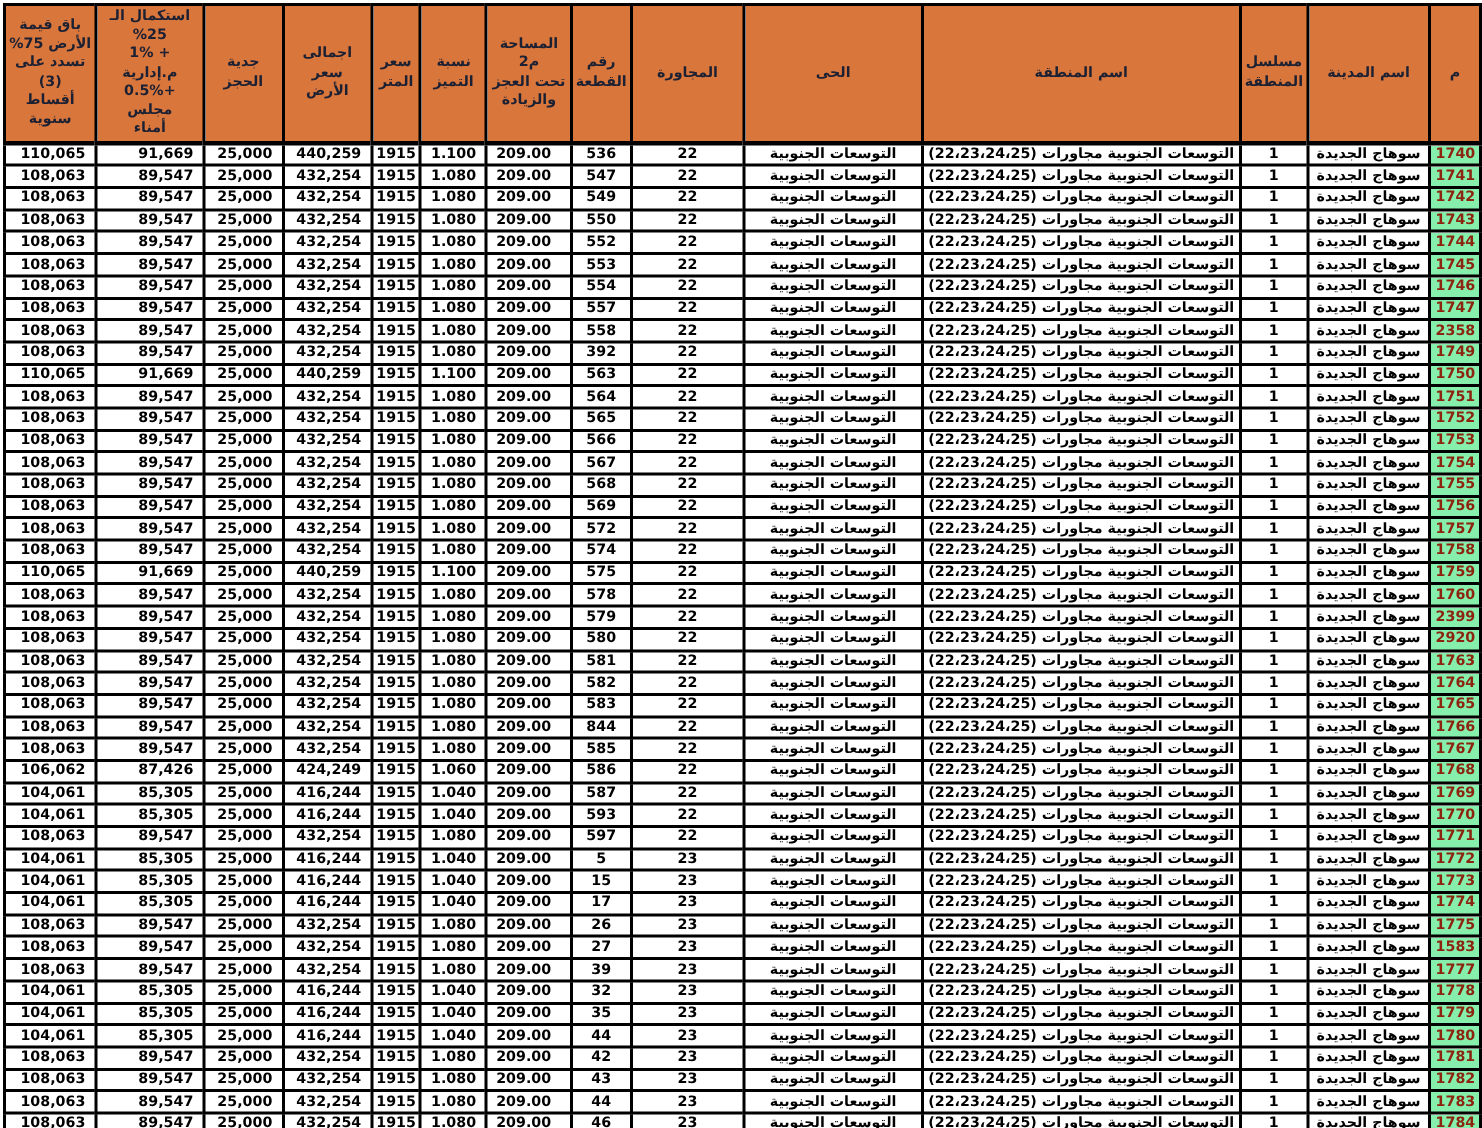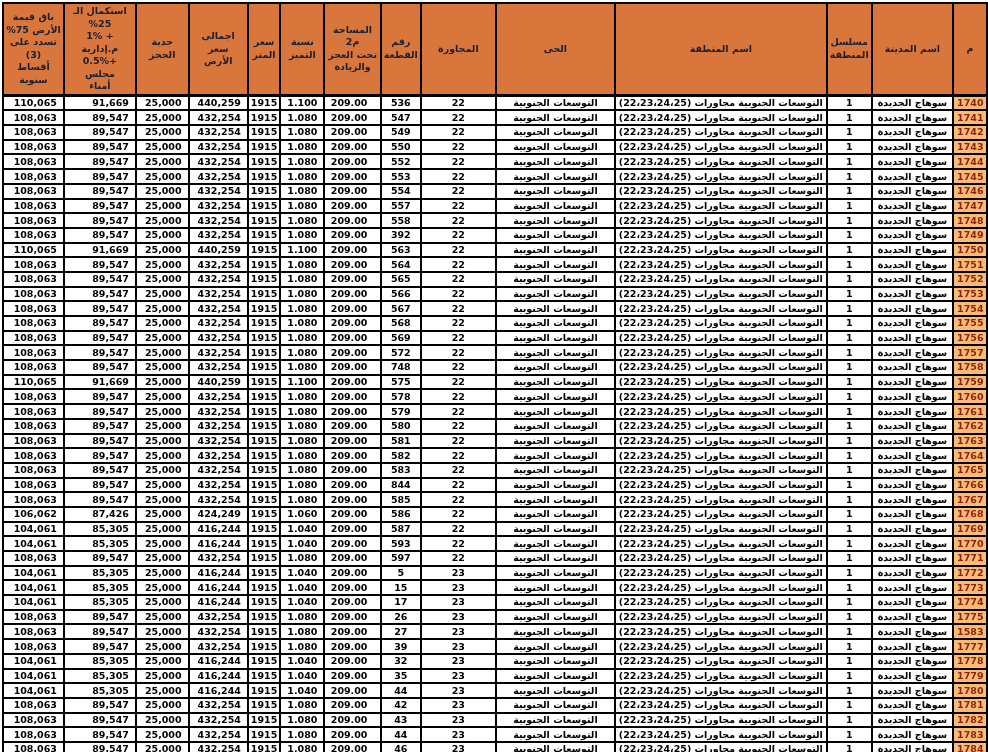--- a/index.html
+++ b/index.html
@@ -15,21 +15,21 @@
     line-height:1.32;white-space:pre-line;text-align:center;
     vertical-align:middle;height:55px;padding:1px 2px;
     border-bottom:3px solid #000;
   }
   td{
     background:#ffffff;color:#000;font-weight:bold;font-size:9.5px;
     line-height:12px;height:12.7px;padding:0 2px;white-space:nowrap;
     text-align:center;vertical-align:middle;
   }
   
-  td.c-m{background:#fdba74;color:#8b2510;text-align:left;padding-left:3px;}
+  td.c-m{background:#86efac;color:#8b2510;text-align:left;padding-left:3px;}
   td.c-remaining,td.c-completion,td.c-deposit,td.c-total_price{
     text-align:right;padding-right:6px;padding-left:8px;
   }
   td.c-area{text-align:center;padding-right:9px;margin-left:22px;}
   td.c-meter_price{text-align:center;}
 </style>
 </head>
 <body>
 
 <div class="sheet">
@@ -205,21 +205,21 @@
           <td class="c-plot">557</td>
           <td class="c-area">209.00</td>
           <td class="c-premium">1.080</td>
           <td class="c-meter_price">1915</td>
           <td class="c-total_price">432,254</td>
           <td class="c-deposit">25,000</td>
           <td class="c-completion">89,547</td>
           <td class="c-remaining">108,063</td>
         </tr>
         <tr>
-          <td class="c-m">1748</td>
+          <td class="c-m">2358</td>
           <td class="c-city">سوهاج الجديدة</td>
           <td class="c-region_serial">1</td>
           <td class="c-region">التوسعات الجنوبية مجاورات (22،23،24،25)</td>
           <td class="c-district">التوسعات الجنوبية</td>
           <td class="c-neighborhood">22</td>
           <td class="c-plot">558</td>
           <td class="c-area">209.00</td>
           <td class="c-premium">1.080</td>
           <td class="c-meter_price">1915</td>
           <td class="c-total_price">432,254</td>
@@ -371,21 +371,21 @@
           <td class="c-completion">89,547</td>
           <td class="c-remaining">108,063</td>
         </tr>
         <tr>
           <td class="c-m">1758</td>
           <td class="c-city">سوهاج الجديدة</td>
           <td class="c-region_serial">1</td>
           <td class="c-region">التوسعات الجنوبية مجاورات (22،23،24،25)</td>
           <td class="c-district">التوسعات الجنوبية</td>
           <td class="c-neighborhood">22</td>
-          <td class="c-plot">748</td>
+          <td class="c-plot">574</td>
           <td class="c-area">209.00</td>
           <td class="c-premium">1.080</td>
           <td class="c-meter_price">1915</td>
           <td class="c-total_price">432,254</td>
           <td class="c-deposit">25,000</td>
           <td class="c-completion">89,547</td>
           <td class="c-remaining">108,063</td>
         </tr>
         <tr>
           <td class="c-m">1759</td>
@@ -413,37 +413,37 @@
           <td class="c-plot">578</td>
           <td class="c-area">209.00</td>
           <td class="c-premium">1.080</td>
           <td class="c-meter_price">1915</td>
           <td class="c-total_price">432,254</td>
           <td class="c-deposit">25,000</td>
           <td class="c-completion">89,547</td>
           <td class="c-remaining">108,063</td>
         </tr>
         <tr>
-          <td class="c-m">1761</td>
+          <td class="c-m">2399</td>
           <td class="c-city">سوهاج الجديدة</td>
           <td class="c-region_serial">1</td>
           <td class="c-region">التوسعات الجنوبية مجاورات (22،23،24،25)</td>
           <td class="c-district">التوسعات الجنوبية</td>
           <td class="c-neighborhood">22</td>
           <td class="c-plot">579</td>
           <td class="c-area">209.00</td>
           <td class="c-premium">1.080</td>
           <td class="c-meter_price">1915</td>
           <td class="c-total_price">432,254</td>
           <td class="c-deposit">25,000</td>
           <td class="c-completion">89,547</td>
           <td class="c-remaining">108,063</td>
         </tr>
         <tr>
-          <td class="c-m">1762</td>
+          <td class="c-m">2920</td>
           <td class="c-city">سوهاج الجديدة</td>
           <td class="c-region_serial">1</td>
           <td class="c-region">التوسعات الجنوبية مجاورات (22،23،24،25)</td>
           <td class="c-district">التوسعات الجنوبية</td>
           <td class="c-neighborhood">22</td>
           <td class="c-plot">580</td>
           <td class="c-area">209.00</td>
           <td class="c-premium">1.080</td>
           <td class="c-meter_price">1915</td>
           <td class="c-total_price">432,254</td>

